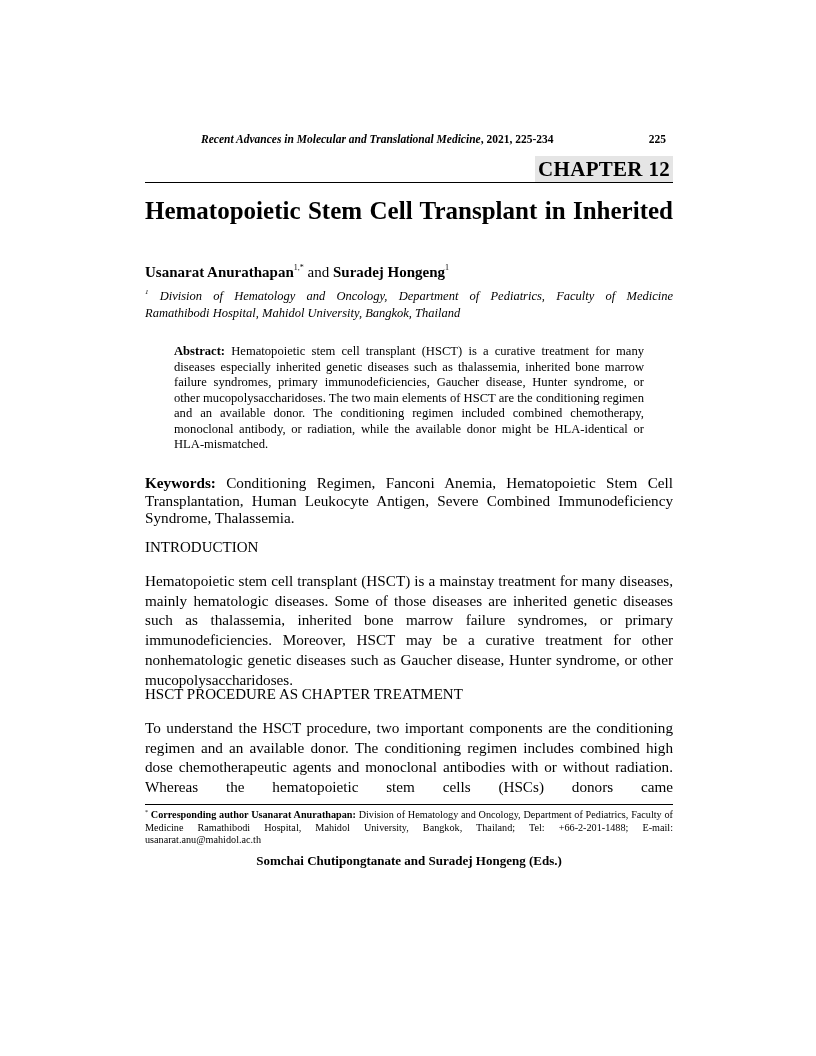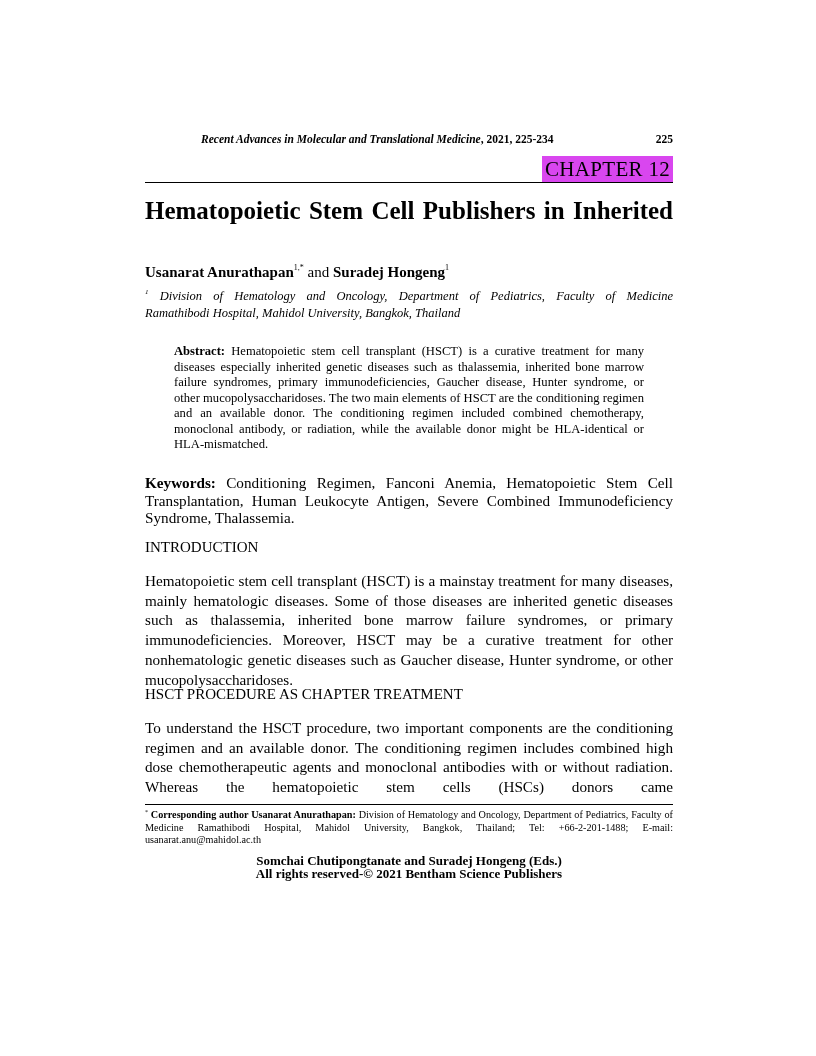--- a/index.html
+++ b/index.html
@@ -1,21 +1,21 @@
 <!DOCTYPE html>
 <html><head>
   <meta charset="utf-8">
   <style>
     html, body { margin: 0; padding: 0; background: #ffffff; }
     body { width: 816px; height: 1056px; position: relative; overflow: hidden;
            font-family: "Liberation Serif", serif; color: #000; }
     .abs { position: absolute; }
     .running-head { left: 145px; top: 133px; width: 528px; font-size: 11.5px; font-weight: bold; }
-    .running-head .pageno { position: absolute; right: 0; }
-    .chapter { right: 143px; top: 156px; background: #d946ef; font-size: 21px; font-weight: normal; padding: 0 3px; line-height: 26px; letter-spacing: 0.3px; margin-left: 34px; }
+    .running-head .pageno { position: absolute; right: 7px; }
+    .chapter { right: 143px; top: 156px; background: #e5e5e5; font-size: 21px; font-weight: bold; padding: 0 3px; line-height: 26px; letter-spacing: 0.3px; margin-left: 34px; }
     .rule-top { left: 145px; top: 182px; width: 528px; height: 1px; background: #000; }
     .title { left: 145px; top: 196px; width: 528px; font-size: 25px; font-weight: bold; line-height: 30px; text-align: justify; text-align-last: left; }
     .title .l1 { display: block; text-align: justify; text-align-last: justify; }
     .authors { left: 145px; top: 258px; font-size: 15px; line-height: 20px; }
     .authors b { font-weight: bold; }
     .authors sup { font-size: 8px; vertical-align: 7px; }
     .affil { left: 145px; top: 284px; width: 528px; font-size: 12.5px; font-style: italic; line-height: 16.5px; text-align: justify; }
     .affil .l1 { display: block; text-align: justify; text-align-last: justify; }
     .affil sup { font-size: 7px; vertical-align: 6px; }
     .abstract { left: 174px; top: 344px; width: 470px; font-size: 12.6px; line-height: 15.5px; text-align: justify; }
@@ -41,21 +41,21 @@
   <span style="position:absolute; left:56px; white-space:nowrap;">
     <i>Recent Advances in Molecular and Translational Medicine</i><span>, 2021, 225-234</span>
   </span>
   <span class="pageno">225</span>
 </div>
 
 <div class="abs chapter">CHAPTER 12</div>
 <div class="abs rule-top"></div>
 
 <div class="abs title">
-  <span class="l1">Hematopoietic Stem Cell Publishers in Inherited</span>
+  <span class="l1">Hematopoietic Stem Cell Transplant in Inherited</span>
 </div>
 
 <div class="abs authors">
   <b>Usanarat Anurathapan</b><sup>1,*</sup><span> and </span><b>Suradej Hongeng</b><sup>1</sup>
 </div>
 
 <div class="abs affil">
   <span class="l1"><sup>1</sup><span> Division of Hematology and Oncology, Department of Pediatrics, Faculty of Medicine</span></span>
   <span>Ramathibodi Hospital, Mahidol University, Bangkok, Thailand</span>
 </div>
@@ -74,14 +74,13 @@
 <div class="abs h h-hsct">HSCT PROCEDURE AS CHAPTER TREATMENT</div>
 <div class="abs body-text p2">To understand the HSCT procedure, two important components are the conditioning regimen and an available donor. The conditioning regimen includes combined high dose chemotherapeutic agents and monoclonal antibodies with or without radiation. Whereas the hematopoietic stem cells (HSCs) donors came</div>
 
 <div class="abs rule-foot"></div>
 <div class="abs footnote">
   <sup>*</sup><b> Corresponding author Usanarat Anurathapan:</b><span> Division of Hematology and Oncology, Department of Pediatrics, Faculty of Medicine Ramathibodi Hospital, Mahidol University, Bangkok, Thailand; Tel: +66-2-201-1488; E-mail: usanarat.anu@mahidol.ac.th</span>
 </div>
 
 <div class="abs publisher">
   <div>Somchai Chutipongtanate and Suradej Hongeng (Eds.)</div>
-  <div>All rights reserved-© 2021 Bentham Science Publishers</div>
 </div>
 
 </body></html>

